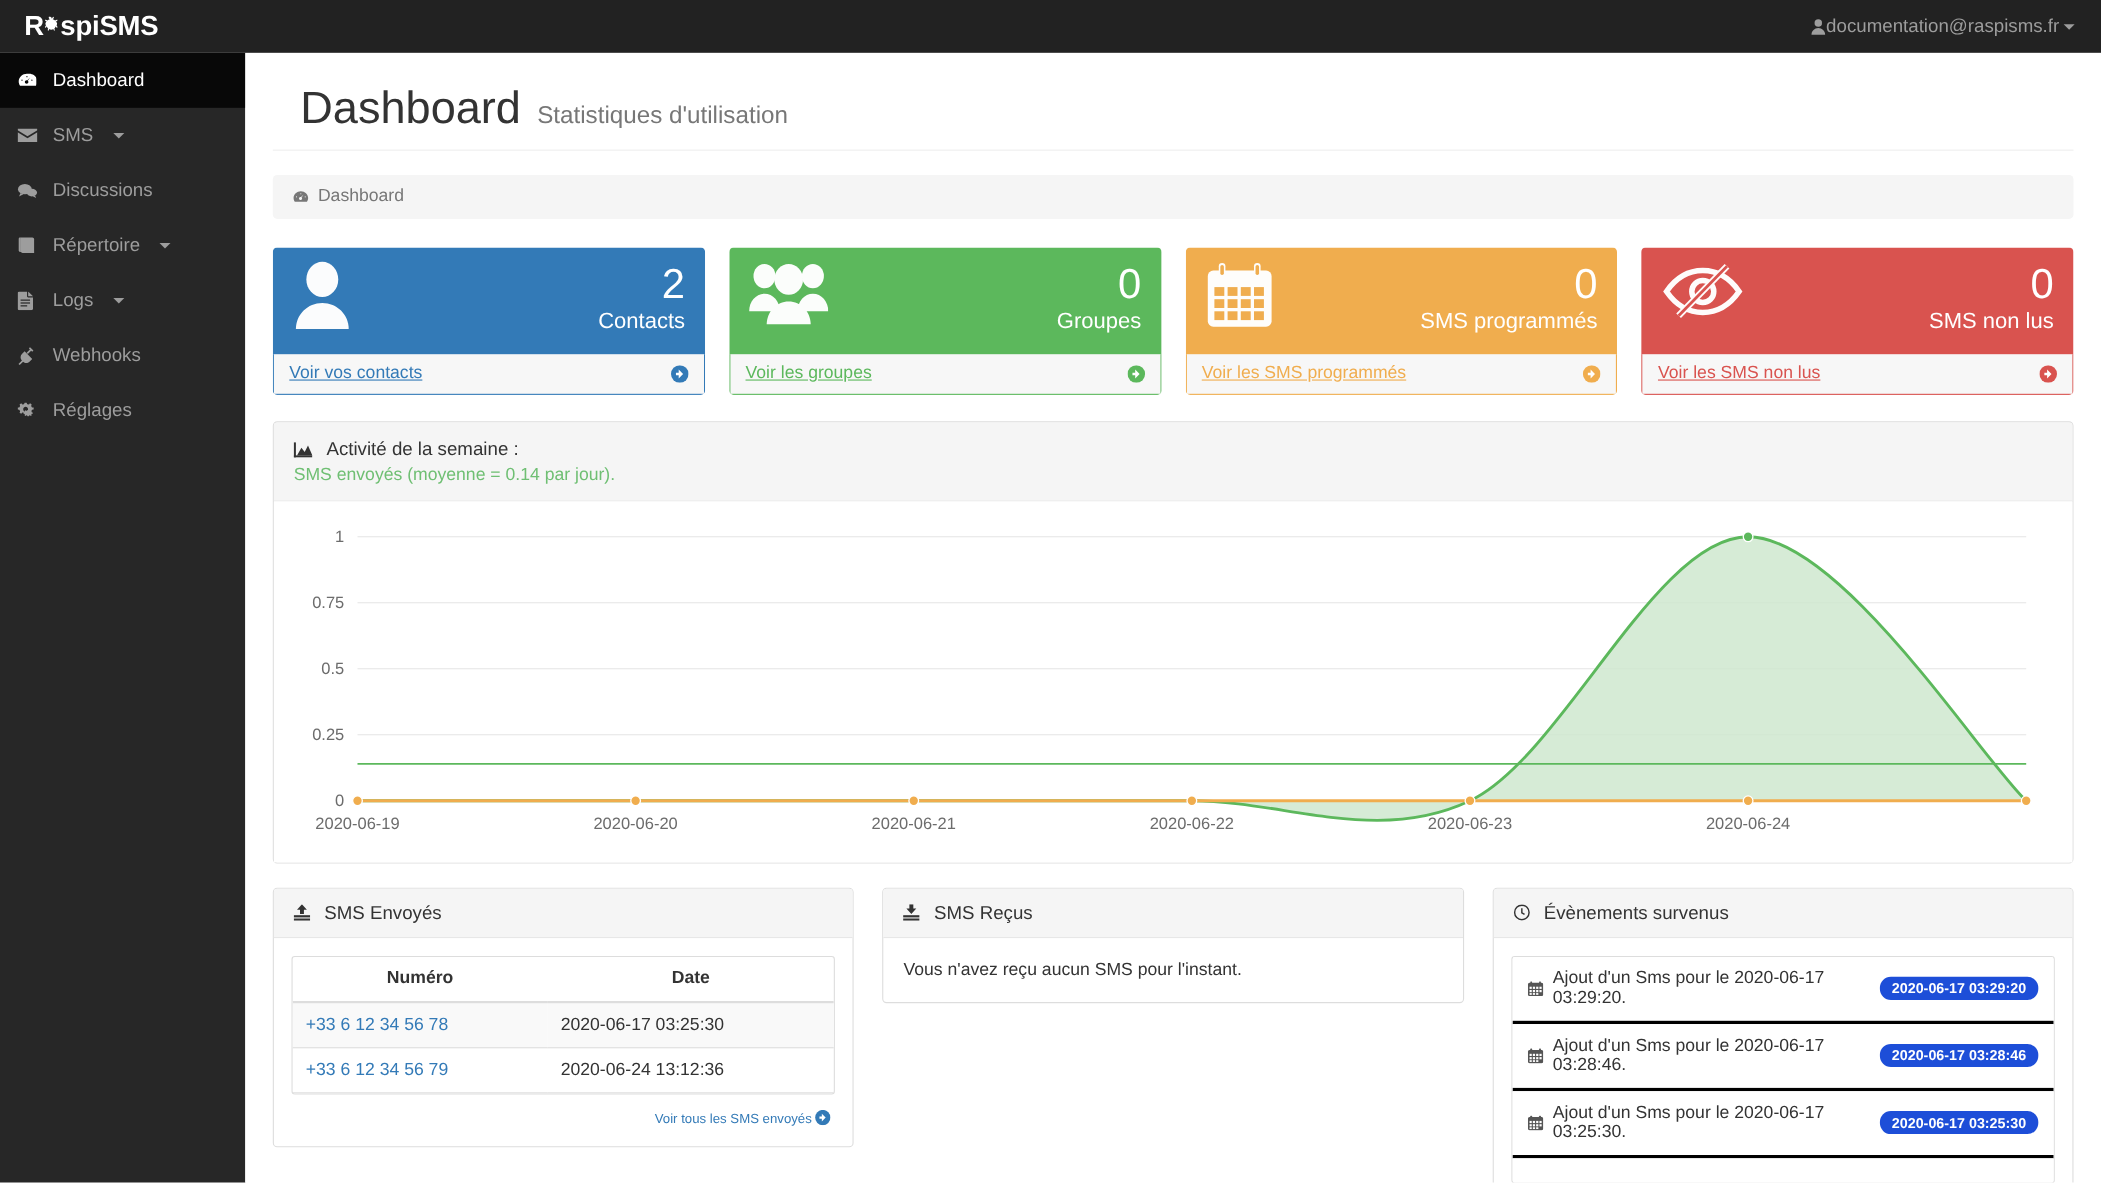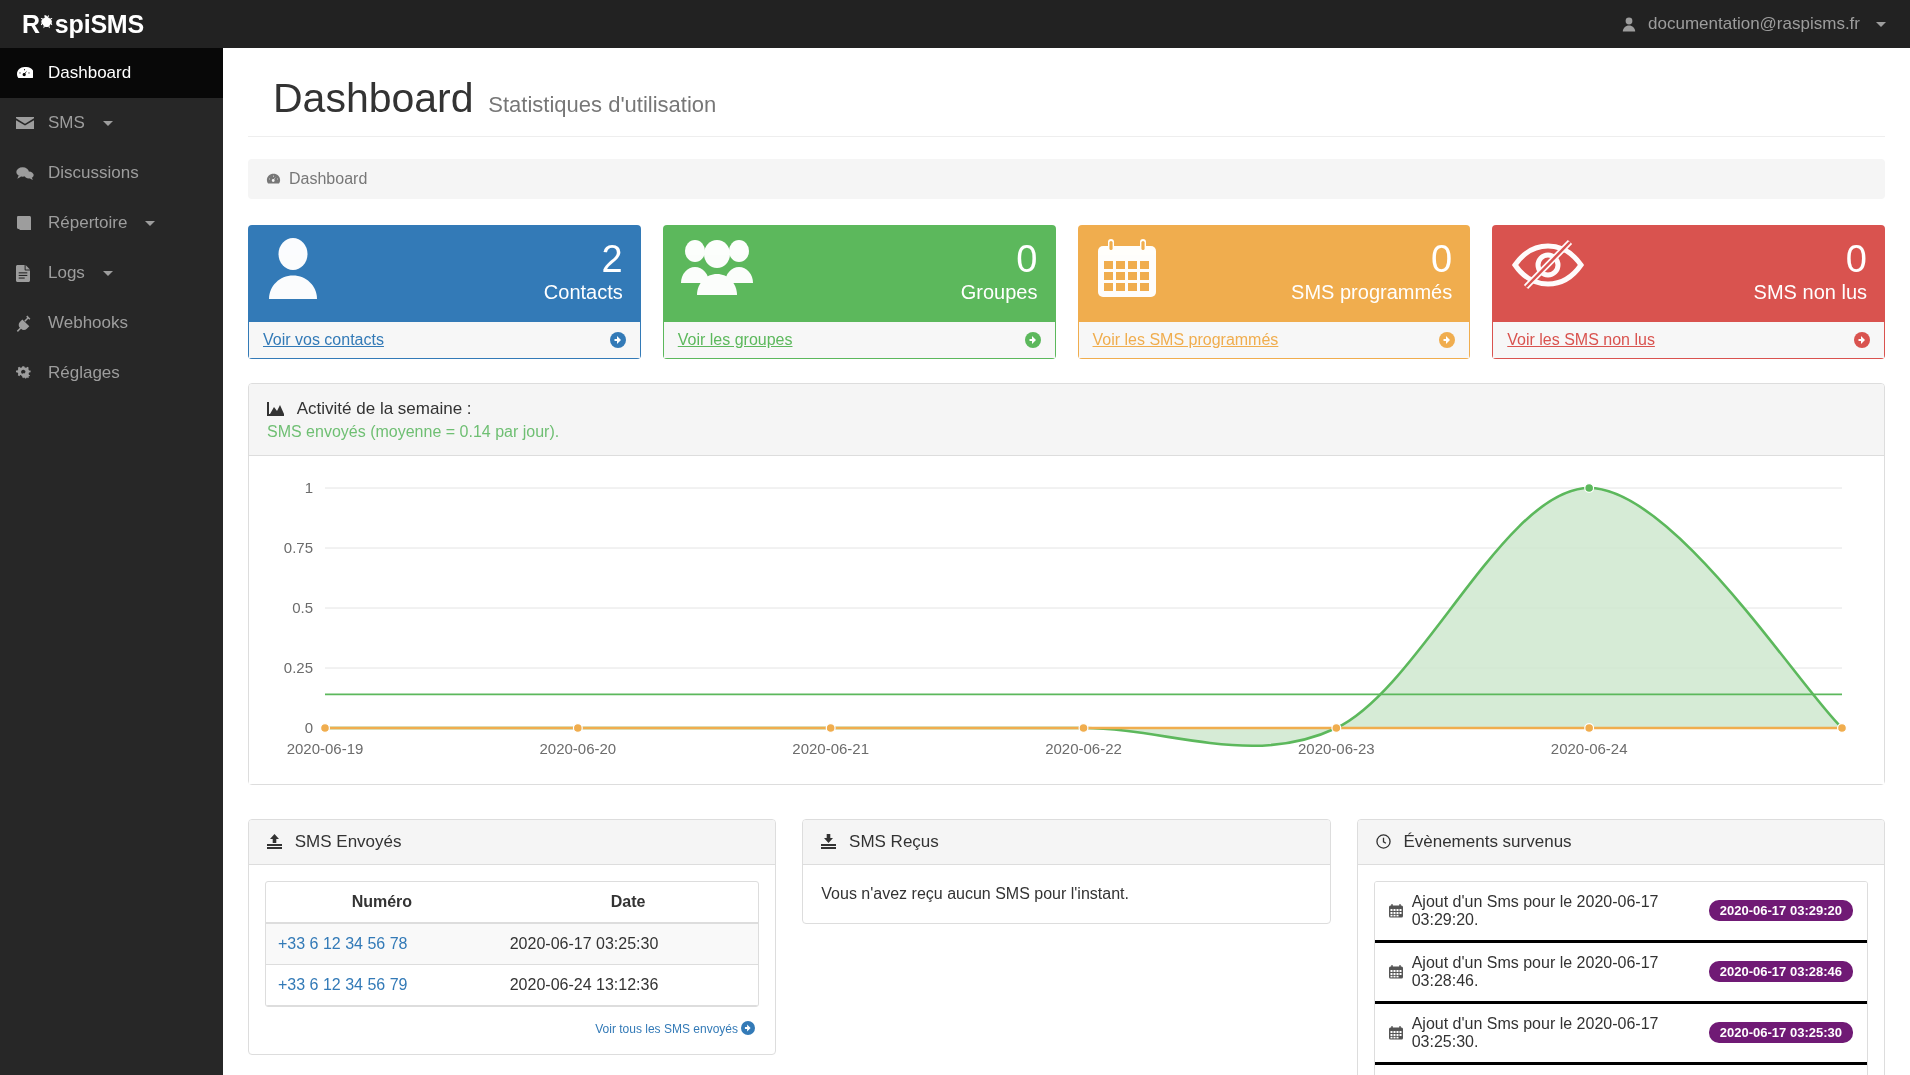--- a/index.html
+++ b/index.html
@@ -28,21 +28,21 @@
     color: #ffffff;
     font-size: 25px;
     font-weight: bold;
     letter-spacing: -0.2px;
     display: flex; align-items: center;
   }
   .brand .berry { display: inline-block; margin: 0 0px; }
   .navbar-right {
     margin-left: auto;
     padding-right: 24px;
-    display: flex; align-items: center; gap: 12px;
+    display: flex; align-items: center; gap: 0;
     color: #9d9d9d;
     font-size: 17px;
   }
   .navbar-right .user-glyph { font-size: 15px; color: #9d9d9d; }
   .caret {
     display: inline-block;
     width: 0; height: 0;
     border-left: 5px solid transparent;
     border-right: 5px solid transparent;
     border-top: 5px solid #9d9d9d;
@@ -138,21 +138,20 @@
     cursor: pointer;
     text-decoration: underline;
   }
   .card-arrow { font-size: 16px; }
 
   
   .panel {
     border: 1px solid #dddddd;
     border-radius: 4px;
     background: #fff;
-    margin-top: 12px;
   }
   .panel-head {
     background: #f5f5f5;
     border-bottom: 1px solid #dddddd;
     padding: 12px 18px;
     font-size: 17px;
     color: #333;
     border-radius: 3px 3px 0 0;
   }
   .panel-head .ph-icon { margin-right: 8px; }
@@ -191,21 +190,21 @@
   .list-item {
     display: flex; align-items: center; justify-content: space-between;
     padding: 11px 14px;
     border-bottom: 3px solid #000000;
     font-size: 16px; color: #333;
     background: #fff;
   }
   .list-item:last-child { border-bottom: none; }
   .li-left { display: flex; align-items: center; gap: 9px; }
   .badge {
-    background: #701a75; color: #fff;
+    background: #1d4ed8; color: #fff;
     border-radius: 10px;
     padding: 3px 11px;
     font-size: 13px; font-weight: bold;
     white-space: nowrap;
   }
   svg { display: block; }
 </style>
 </head>
 <body>
 

